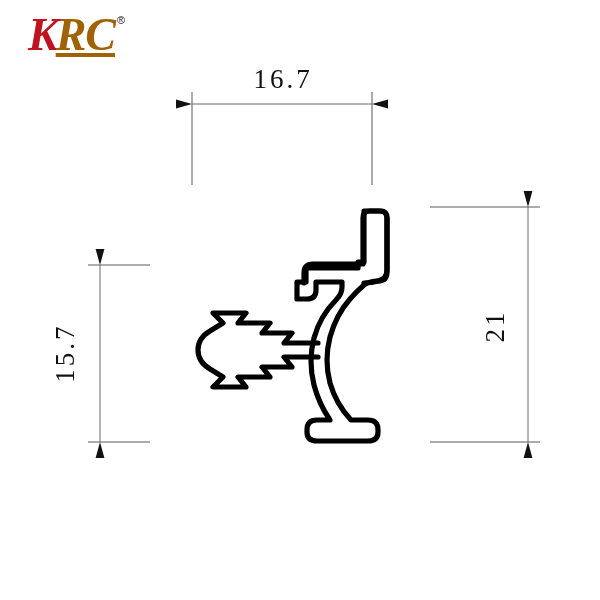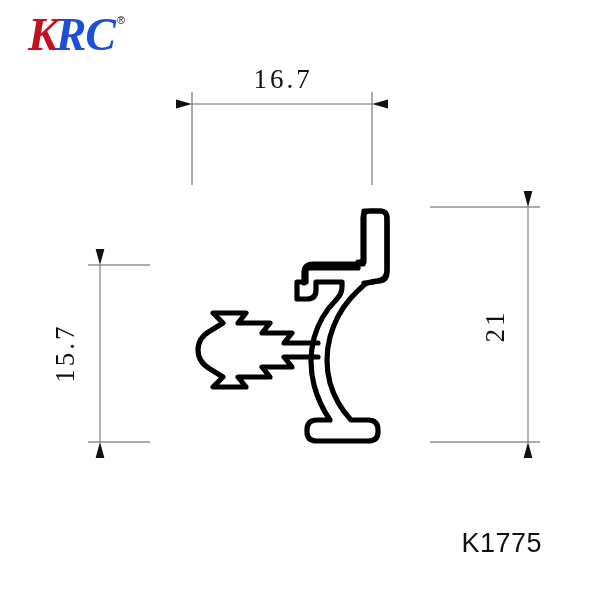--- a/index.html
+++ b/index.html
@@ -37,21 +37,21 @@
   }
   .logo-text {
     font-family: "Liberation Serif", serif;
     font-weight: bold;
     font-style: italic;
     font-size: 46px;
     line-height: 46px;
     letter-spacing: -1px;
   }
   #logo-k { color: #c1121f; }
-  #logo-rc { color: #1d4ed8; margin-left: -2px; }
+  #logo-rc { color: #a16207; margin-left: -2px; text-decoration: underline; }
   #logo-tm {
     font-family: "Liberation Sans", sans-serif;
     font-size: 11px;
     color: #111111;
     line-height: 11px;
     margin-left: 2px;
     margin-top: 3px;
     font-style: normal;
     font-weight: normal;
   }
@@ -287,15 +287,14 @@
       L 246,387
       L 238,377
       L 270,377
       L 262,367
       L 292,367
       L 284,357
       L 318,357
       "></path>
   </svg>
 
-  <div id="part-number">K1775</div>
 
 </div>
 
 </body></html>

